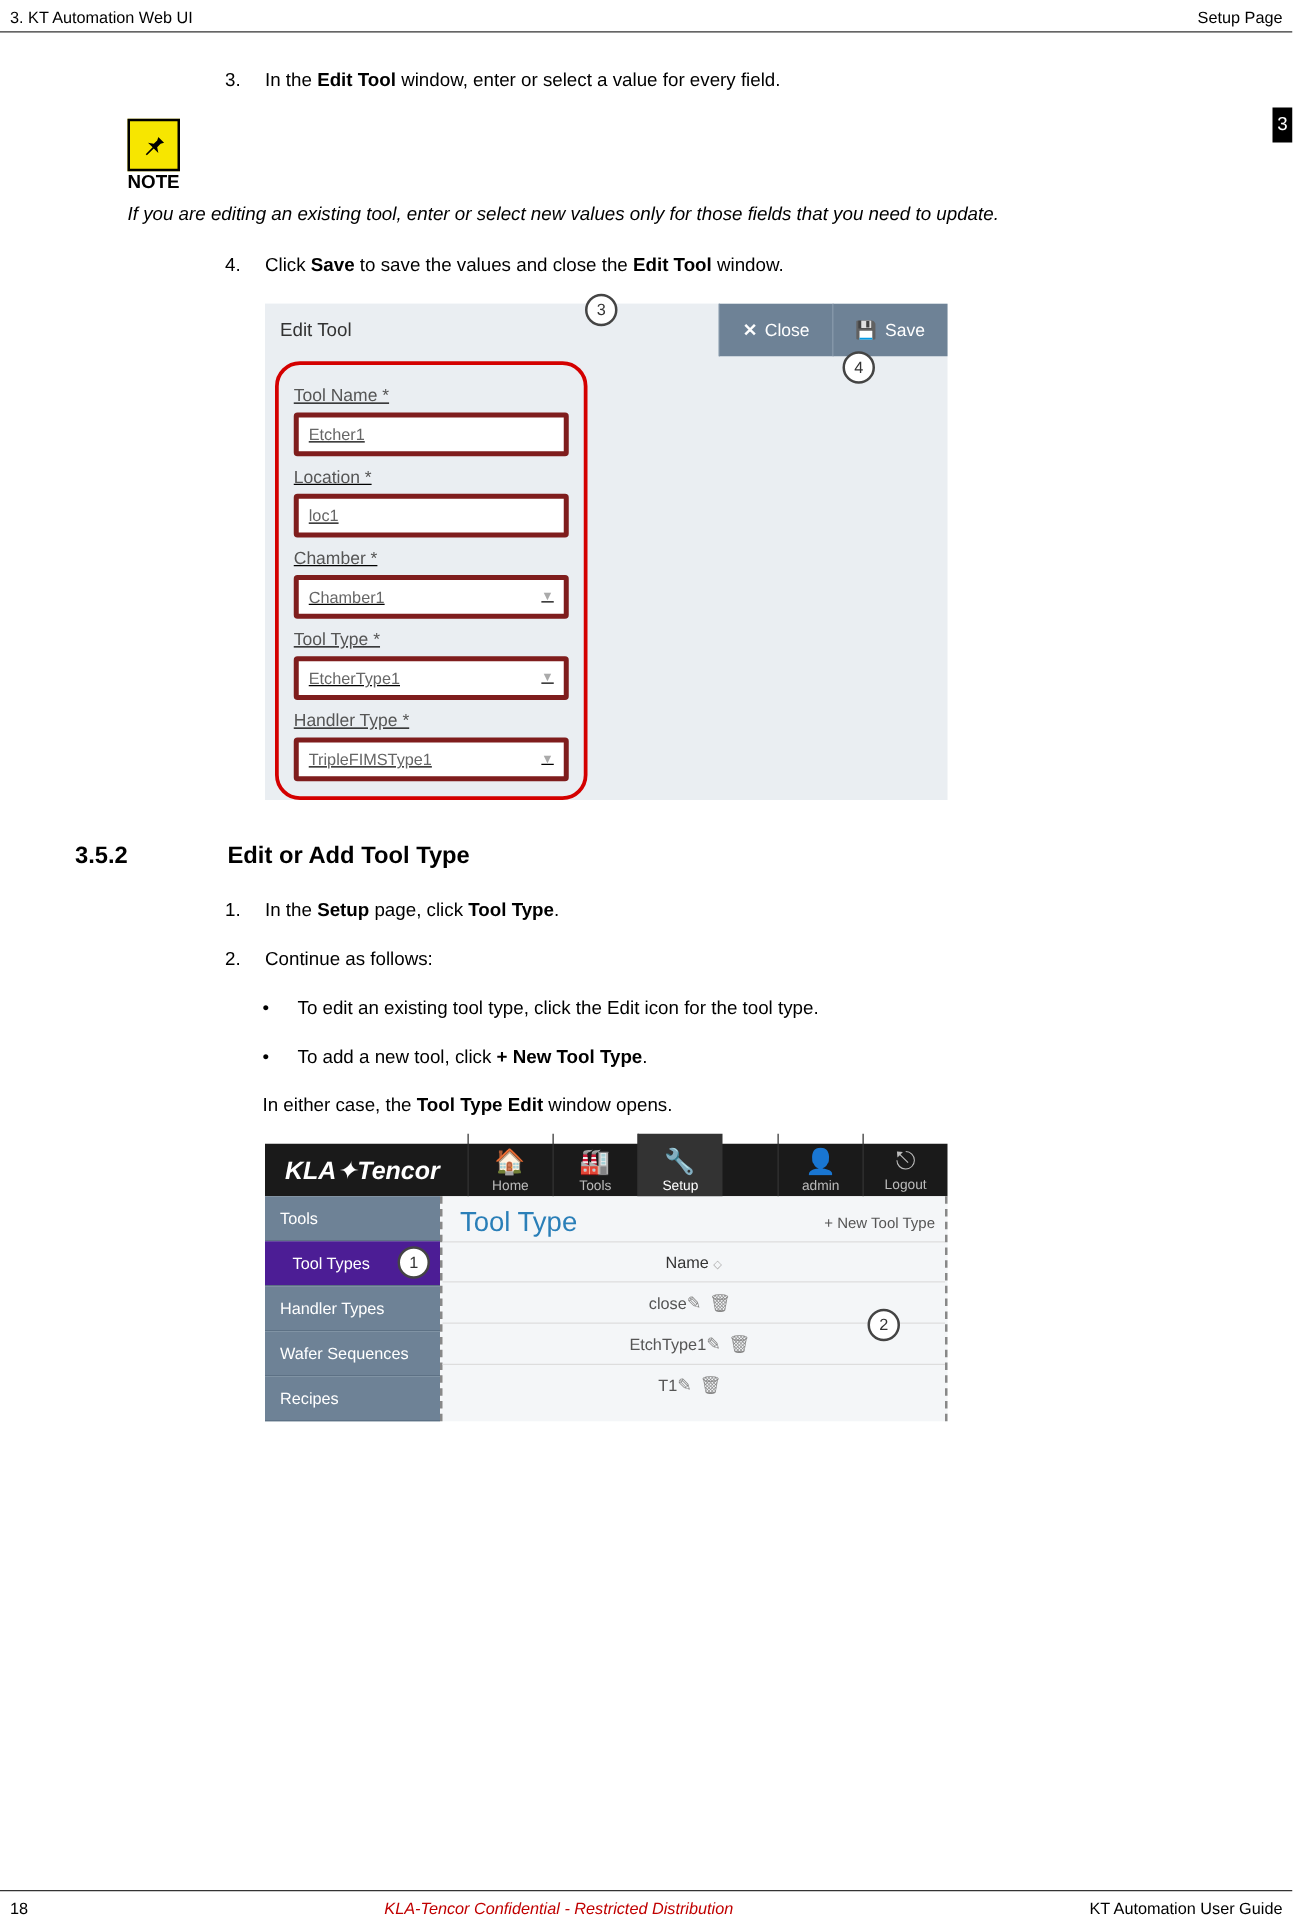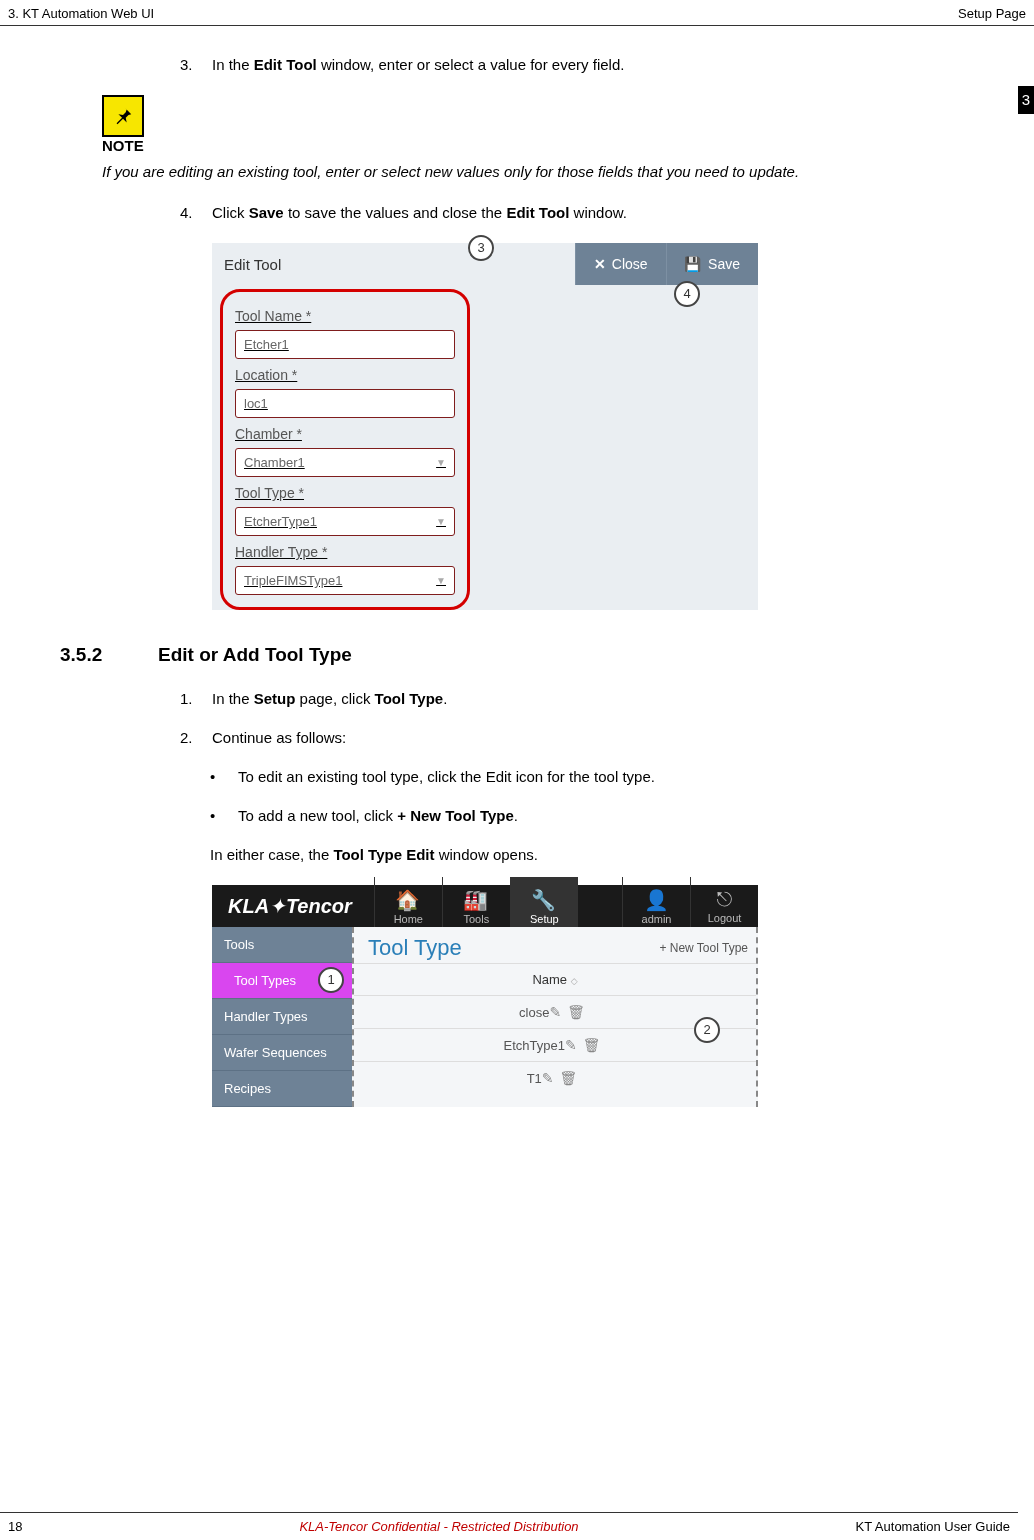--- a/index.html
+++ b/index.html
@@ -97,21 +97,21 @@
       border-radius: 20px;
       margin: 4px 8px 8px 8px;
       padding: 8px 12px 12px 12px;
       width: 250px;
       background: #eaeef2;
       text-decoration: underline;
     }
     .fig1-label { color: #555; font-size: 14px; margin-top: 8px; margin-bottom: 6px; }
     .fig1-input {
       background: #fff;
-      border: 1px solid #7f1d1d;
+      border: 4px solid #7f1d1d;
       border-radius: 3px;
       padding: 6px 8px;
       font-size: 13px;
       color: #666;
       display: flex;
       justify-content: space-between;
       align-items: center;
     }
     .callout {
       position: absolute;
@@ -124,20 +124,21 @@
       font-size: 13px;
       color: #333;
     }
     .section-heading {
       display: flex;
       font-family: Arial, Helvetica, sans-serif;
       font-weight: bold;
       font-size: 19px;
       margin-top: 10px;
       margin-bottom: 24px;
+      gap: 24px;
     }
     .section-heading .sec-num { width: 98px; margin-left: 0; }
     .sub-items { margin-left: 120px; }
     .bullet { margin-left: 30px; margin-bottom: 22px; display: flex; }
     .bullet .b { width: 28px; }
     .result-line { margin-left: 30px; margin-bottom: 22px; }
     .figure2 {
       width: 546px;
       margin-left: 152px;
       margin-top: 4px;
@@ -173,21 +174,21 @@
     .fig2-tab .ico { font-size: 20px; margin-bottom: 1px; }
     .fig2-body { display: flex; }
     .fig2-sidebar { width: 140px; }
     .fig2-side-item {
       background: #6e8296;
       color: #fff;
       padding: 10px 12px;
       font-size: 13px;
       border-bottom: 1px solid #5d7185;
     }
-    .fig2-side-item.active { background: #d946ef; padding-left: 22px; }
+    .fig2-side-item.active { background: #4c1d95; padding-left: 22px; }
     .fig2-main { flex: 1; background: #f4f6f8; position: relative; border-left: 2px dashed #888; border-right: 2px dashed #888;}
     .fig2-main-title {
       color: #2a7fb8;
       font-size: 22px;
       padding: 8px 14px 2px 14px;
     }
     .fig2-new-btn {
       position: absolute;
       right: 8px;
       top: 14px;
@@ -201,21 +202,21 @@
       padding: 8px 14px;
       border-top: 1px solid #ddd;
       font-size: 13px;
       color: #555;
     }
     .fig2-row.header { color: #333; font-weight: normal; }
     .fig2-row .actions { color: #888; font-size: 14px; letter-spacing: 6px; }
     .page-footer {
       position: absolute;
       bottom: 6px;
-      left: 0; right: 16px;
+      left: 0; right: 0;
       border-top: 1px solid #333;
       padding: 6px 8px 0 8px;
       display: flex;
       justify-content: space-between;
       font-size: 13px;
     }
     .page-footer .center { color: #c00000; font-style: italic; }
     .chev { color: #aaa; font-size: 10px; }
     .x { margin-right: 6px; font-weight: bold; }
     .pin-svg { width: 22px; height: 22px; }

